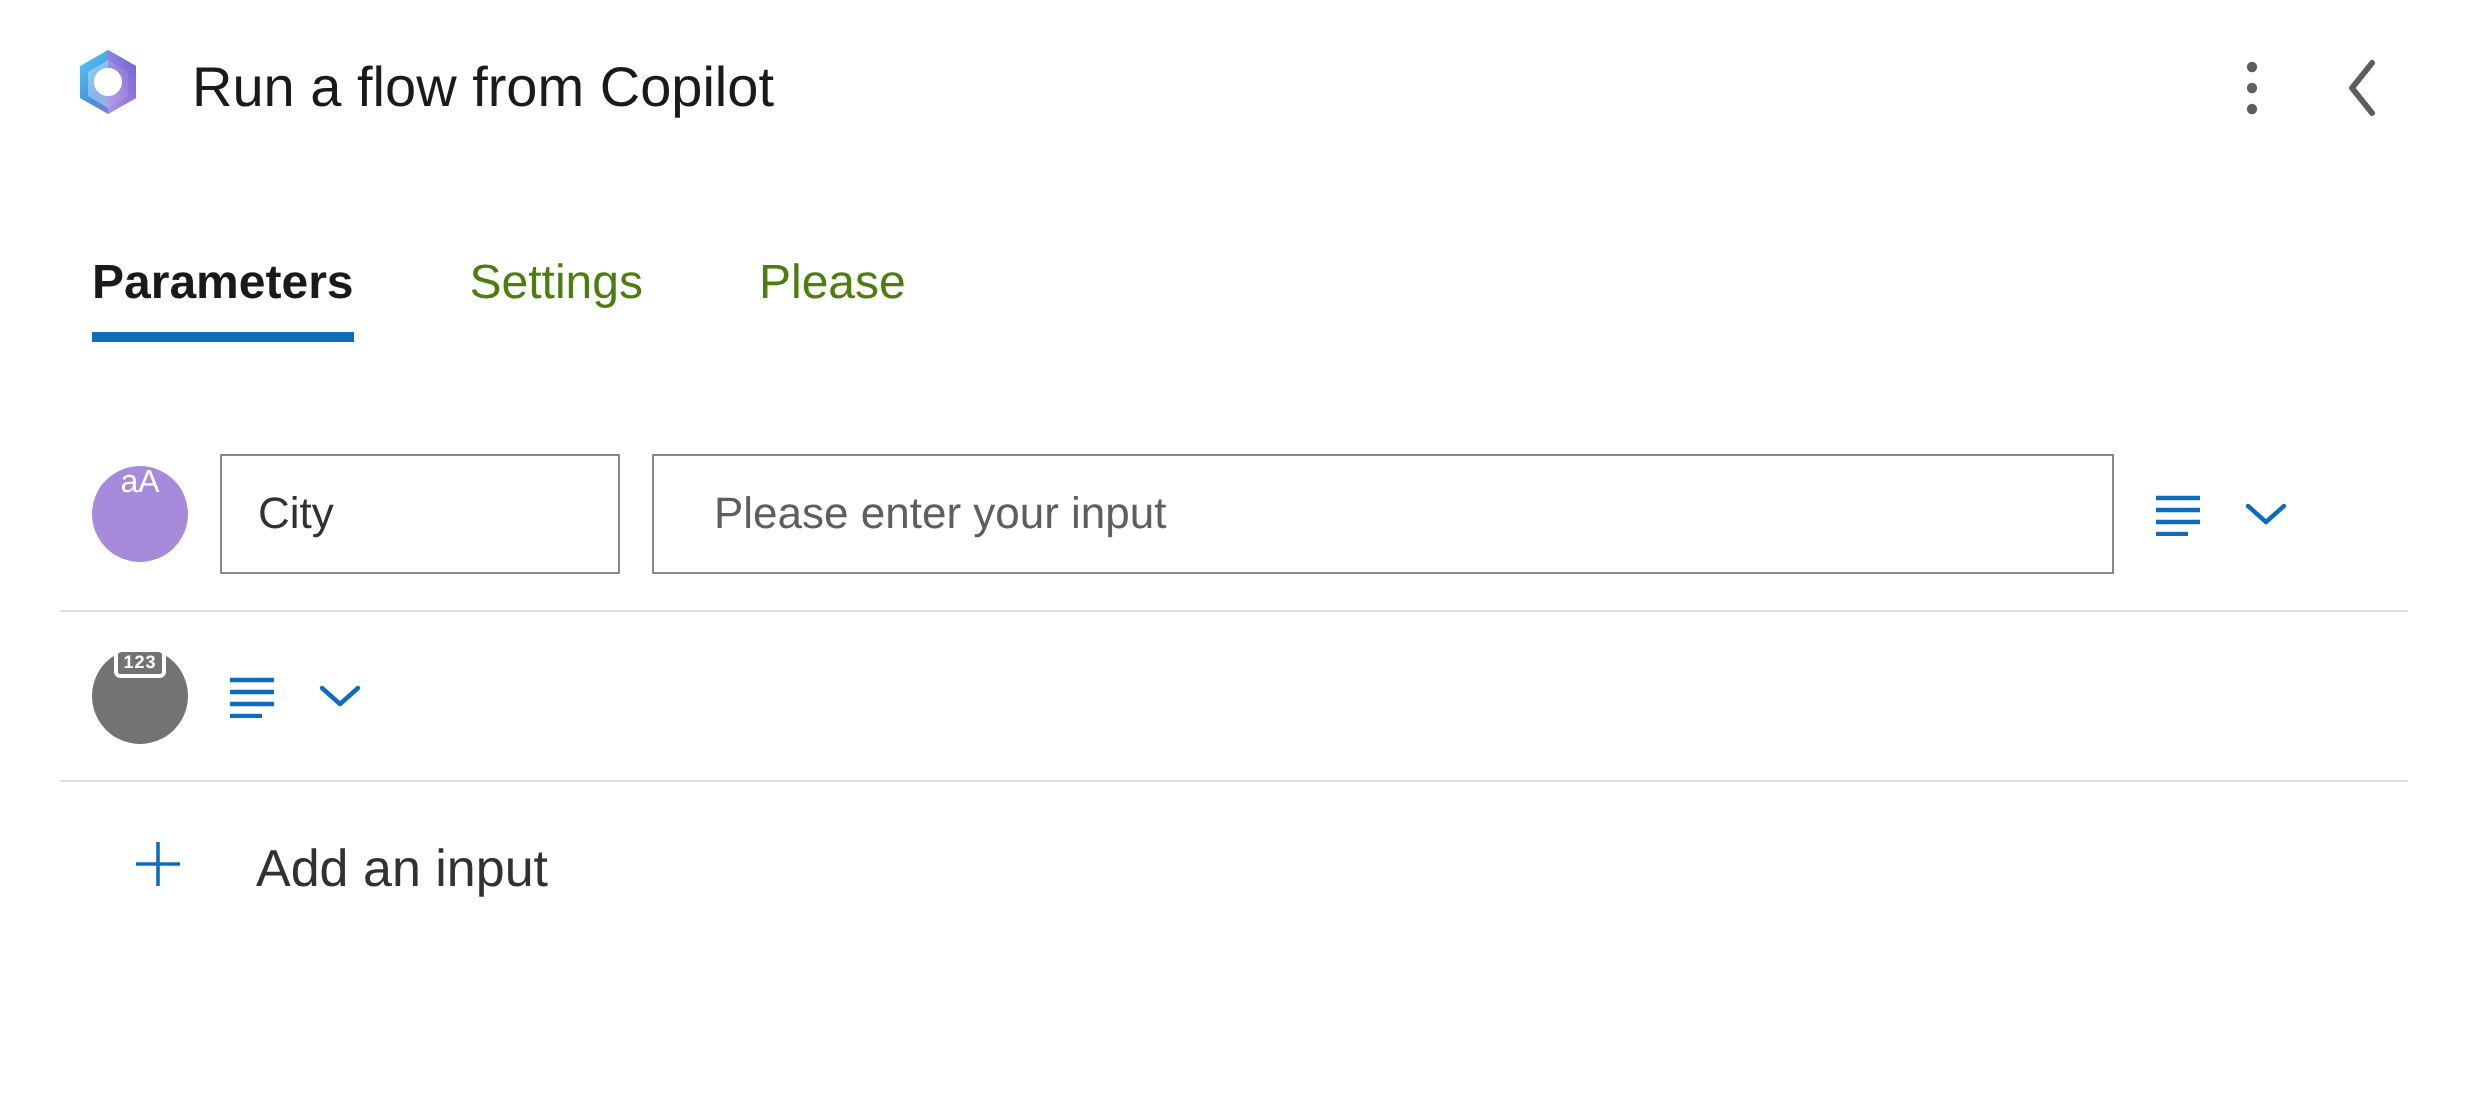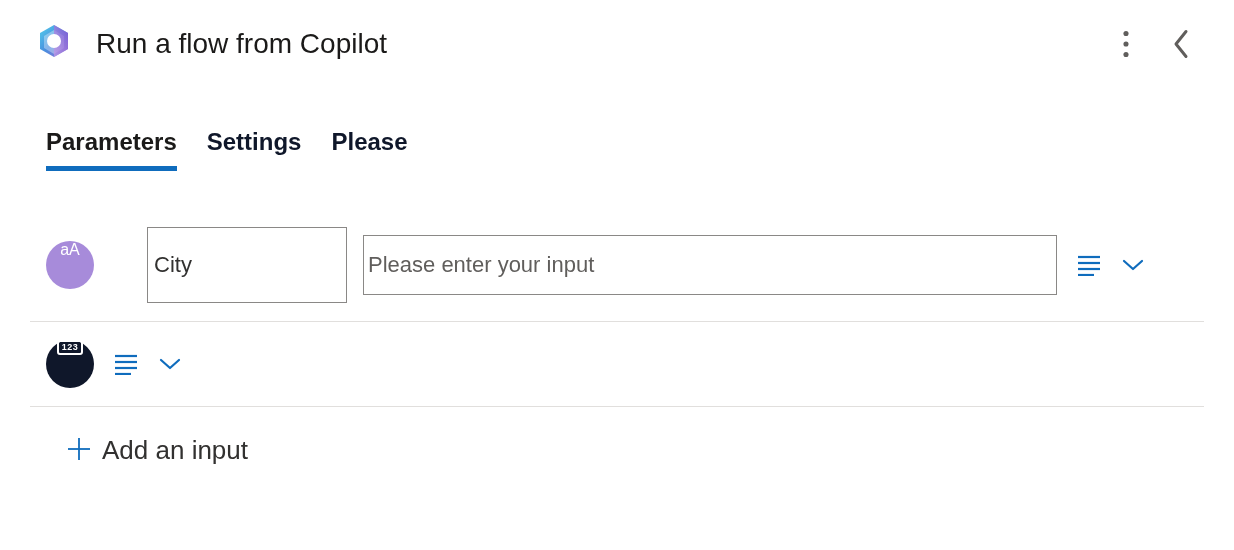--- a/index.html
+++ b/index.html
@@ -48,31 +48,31 @@
       border: none;
       cursor: pointer;
       padding: 4px;
       display: flex;
       align-items: center;
       justify-content: center;
       color: #605e5c;
     }
     .tabs {
       display: flex;
-      gap: 30px;
+      gap: 58px;
       padding-left: 16px;
       margin-bottom: 38px;
     }
     .tab {
       font-size: 24px;
-      color: #0f172a;
+      color: #4d7c0f;
       padding-bottom: 10px;
       border-bottom: 5px solid transparent;
       cursor: pointer;
-      font-weight: 700;
+      font-weight: 400;
     }
     .tab.active {
       color: #1b1a19;
       font-weight: 600;
       border-bottom-color: #0f6cbd;
     }
     .params {
       display: flex;
       flex-direction: column;
     }
@@ -95,39 +95,38 @@
       justify-content: center;
       flex-shrink: 0;
       color: #fff;
     }
     .type-text {
       background: #a78bda;
       font-size: 16px;
       font-weight: 500;
     }
     .type-number {
-      background: #0f172a;
+      background: #737373;
     }
     .param-name {
       width: 200px;
-      height: 76px;
+      height: 60px;
       border: 1px solid #8a8886;
       font-size: 22px;
-      padding: 0 6px;
+      padding: 0 18px;
       color: #323130;
       background: #fff;
       outline: none;
-      margin-left: 37px;
     }
     .param-value {
       flex: 1;
       height: 60px;
       border: 1px solid #8a8886;
       font-size: 22px;
-      padding: 0 4px;
+      padding: 0 30px;
       color: #701a75;
       background: #fff;
       outline: none;
     }
     .param-value::placeholder, .param-name::placeholder {
       color: #605e5c;
     }
     .row-actions {
       display: flex;
       align-items: center;
@@ -136,21 +135,21 @@
     }
     .lines-icon {
       color: #0f6cbd;
     }
     .chevron-icon {
       color: #0f6cbd;
     }
     .add-input-row {
       display: flex;
       align-items: center;
-      gap: 10px;
+      gap: 36px;
       padding: 28px 0 0 36px;
       cursor: pointer;
     }
     .add-input-text {
       font-size: 26px;
       color: #323130;
     }
     .number-badge-box {
       border: 2px solid #fff;
       border-radius: 3px;

